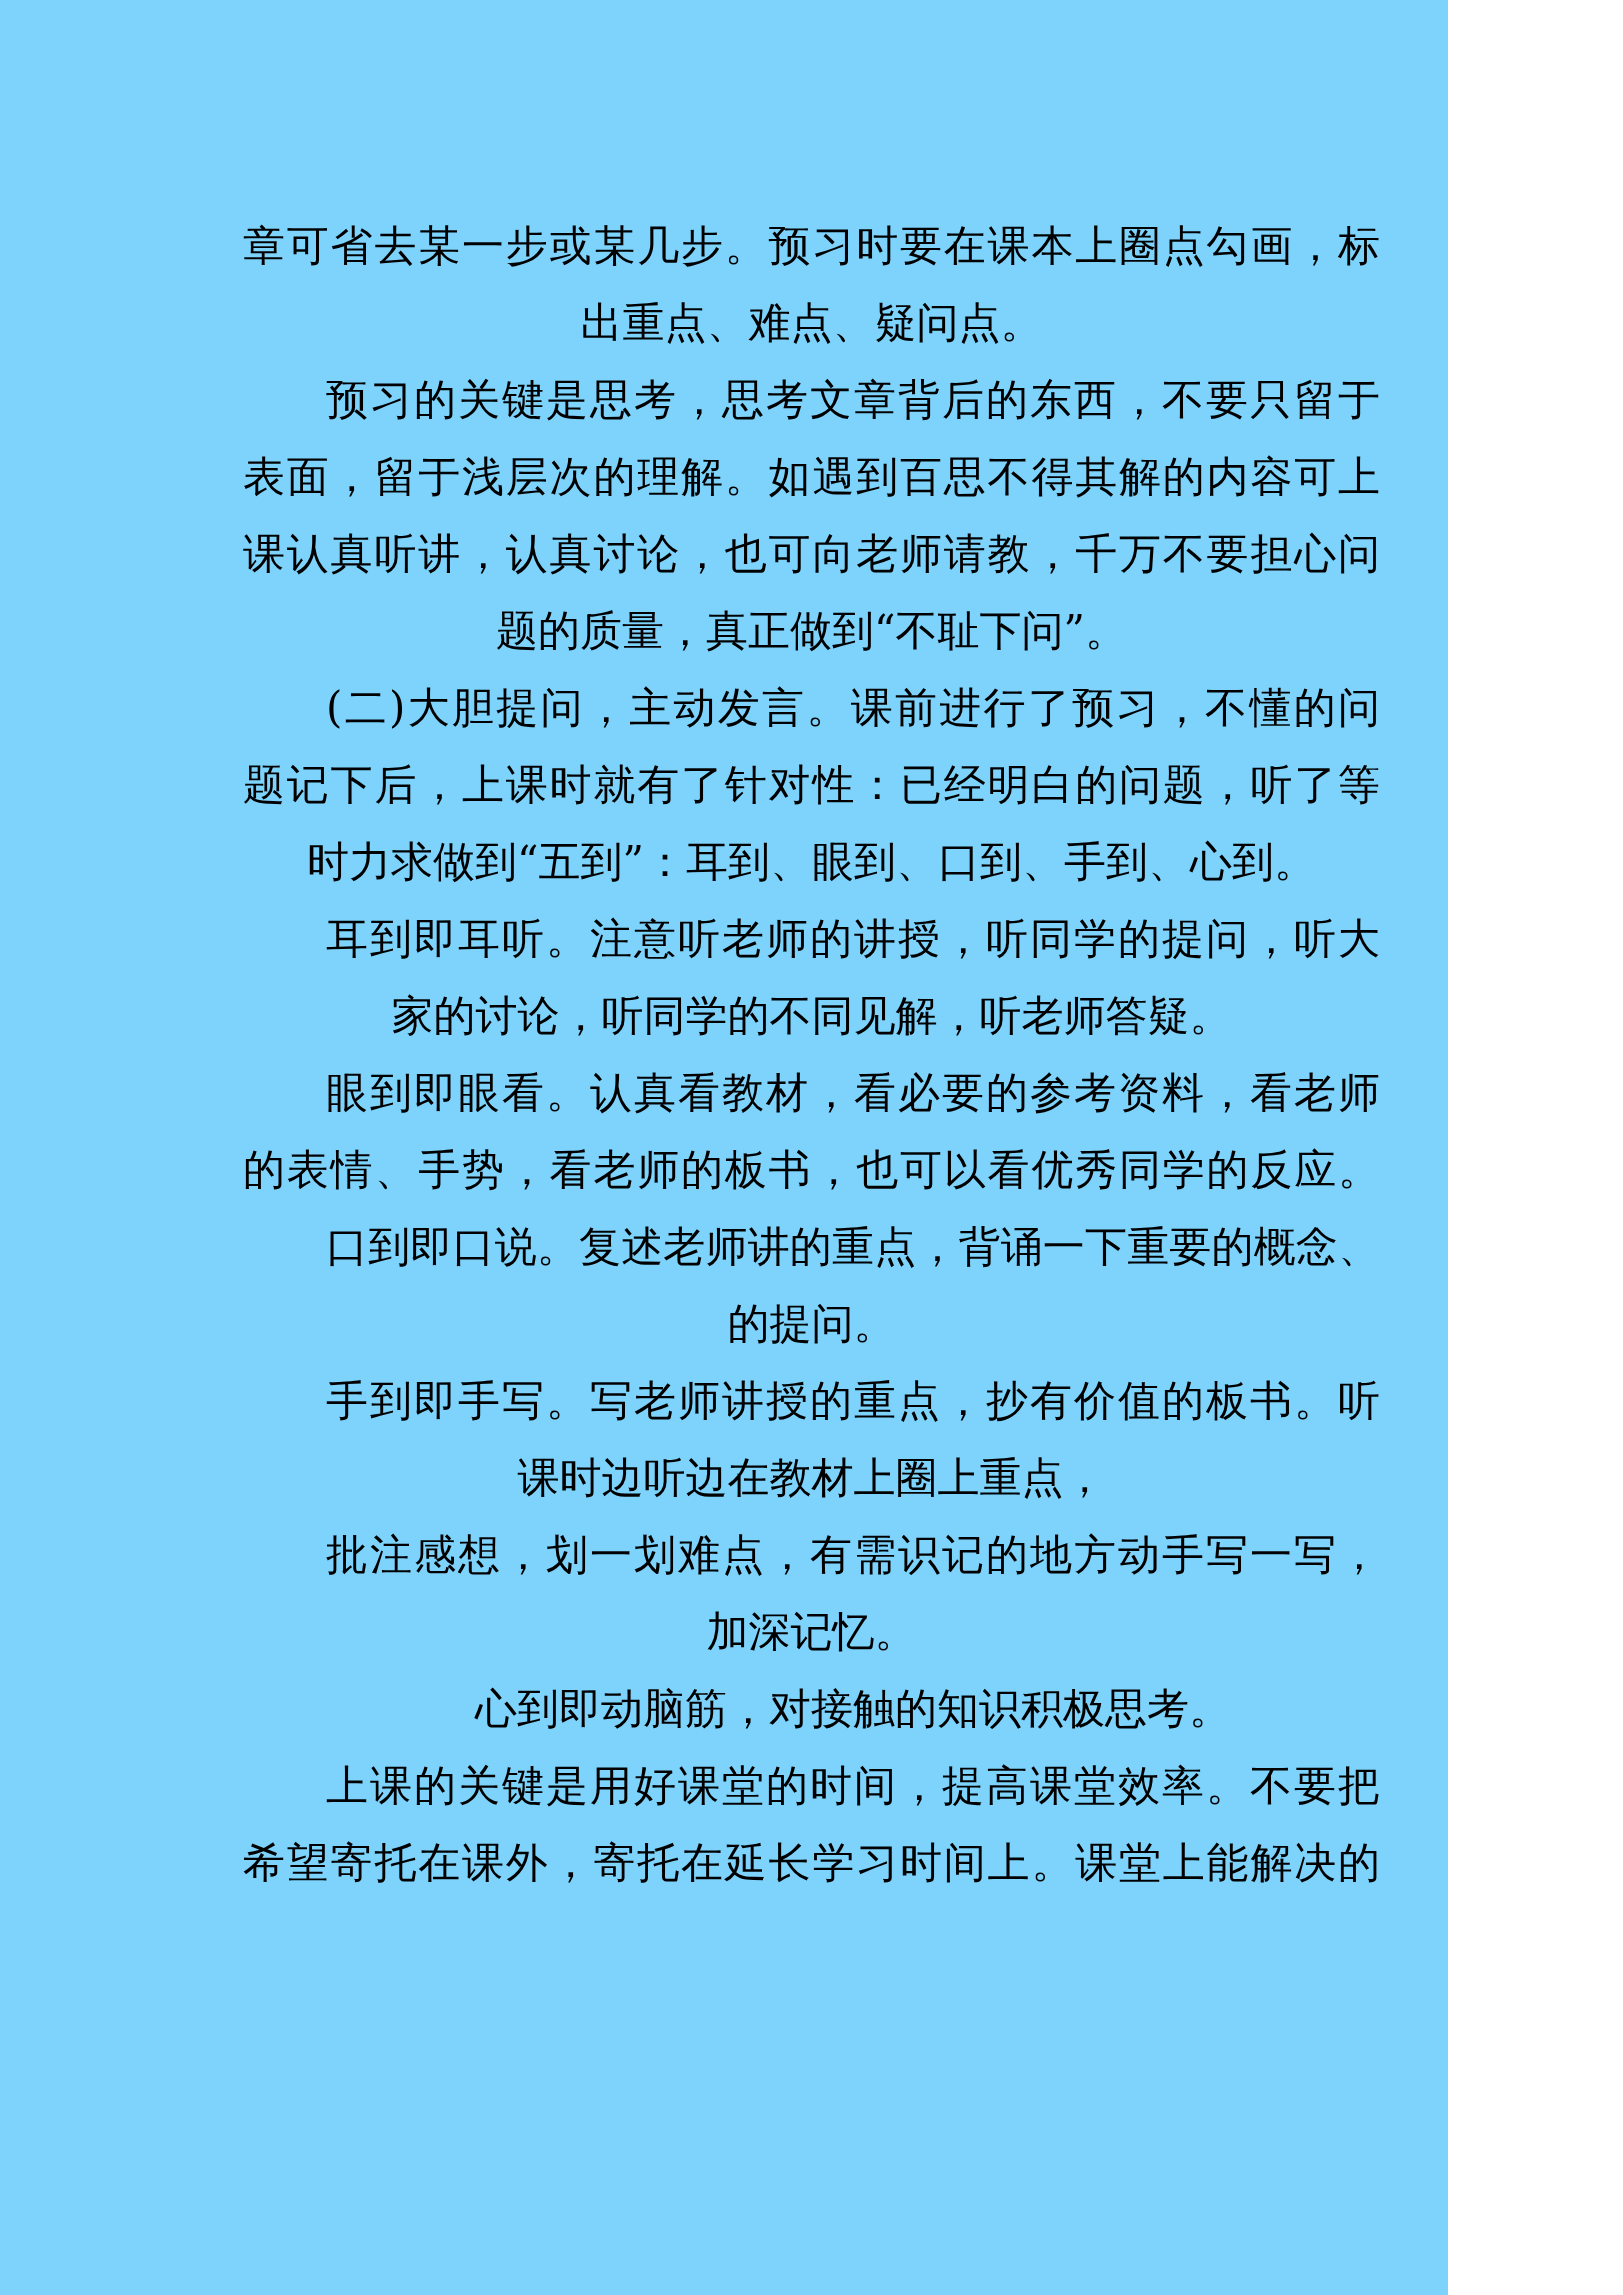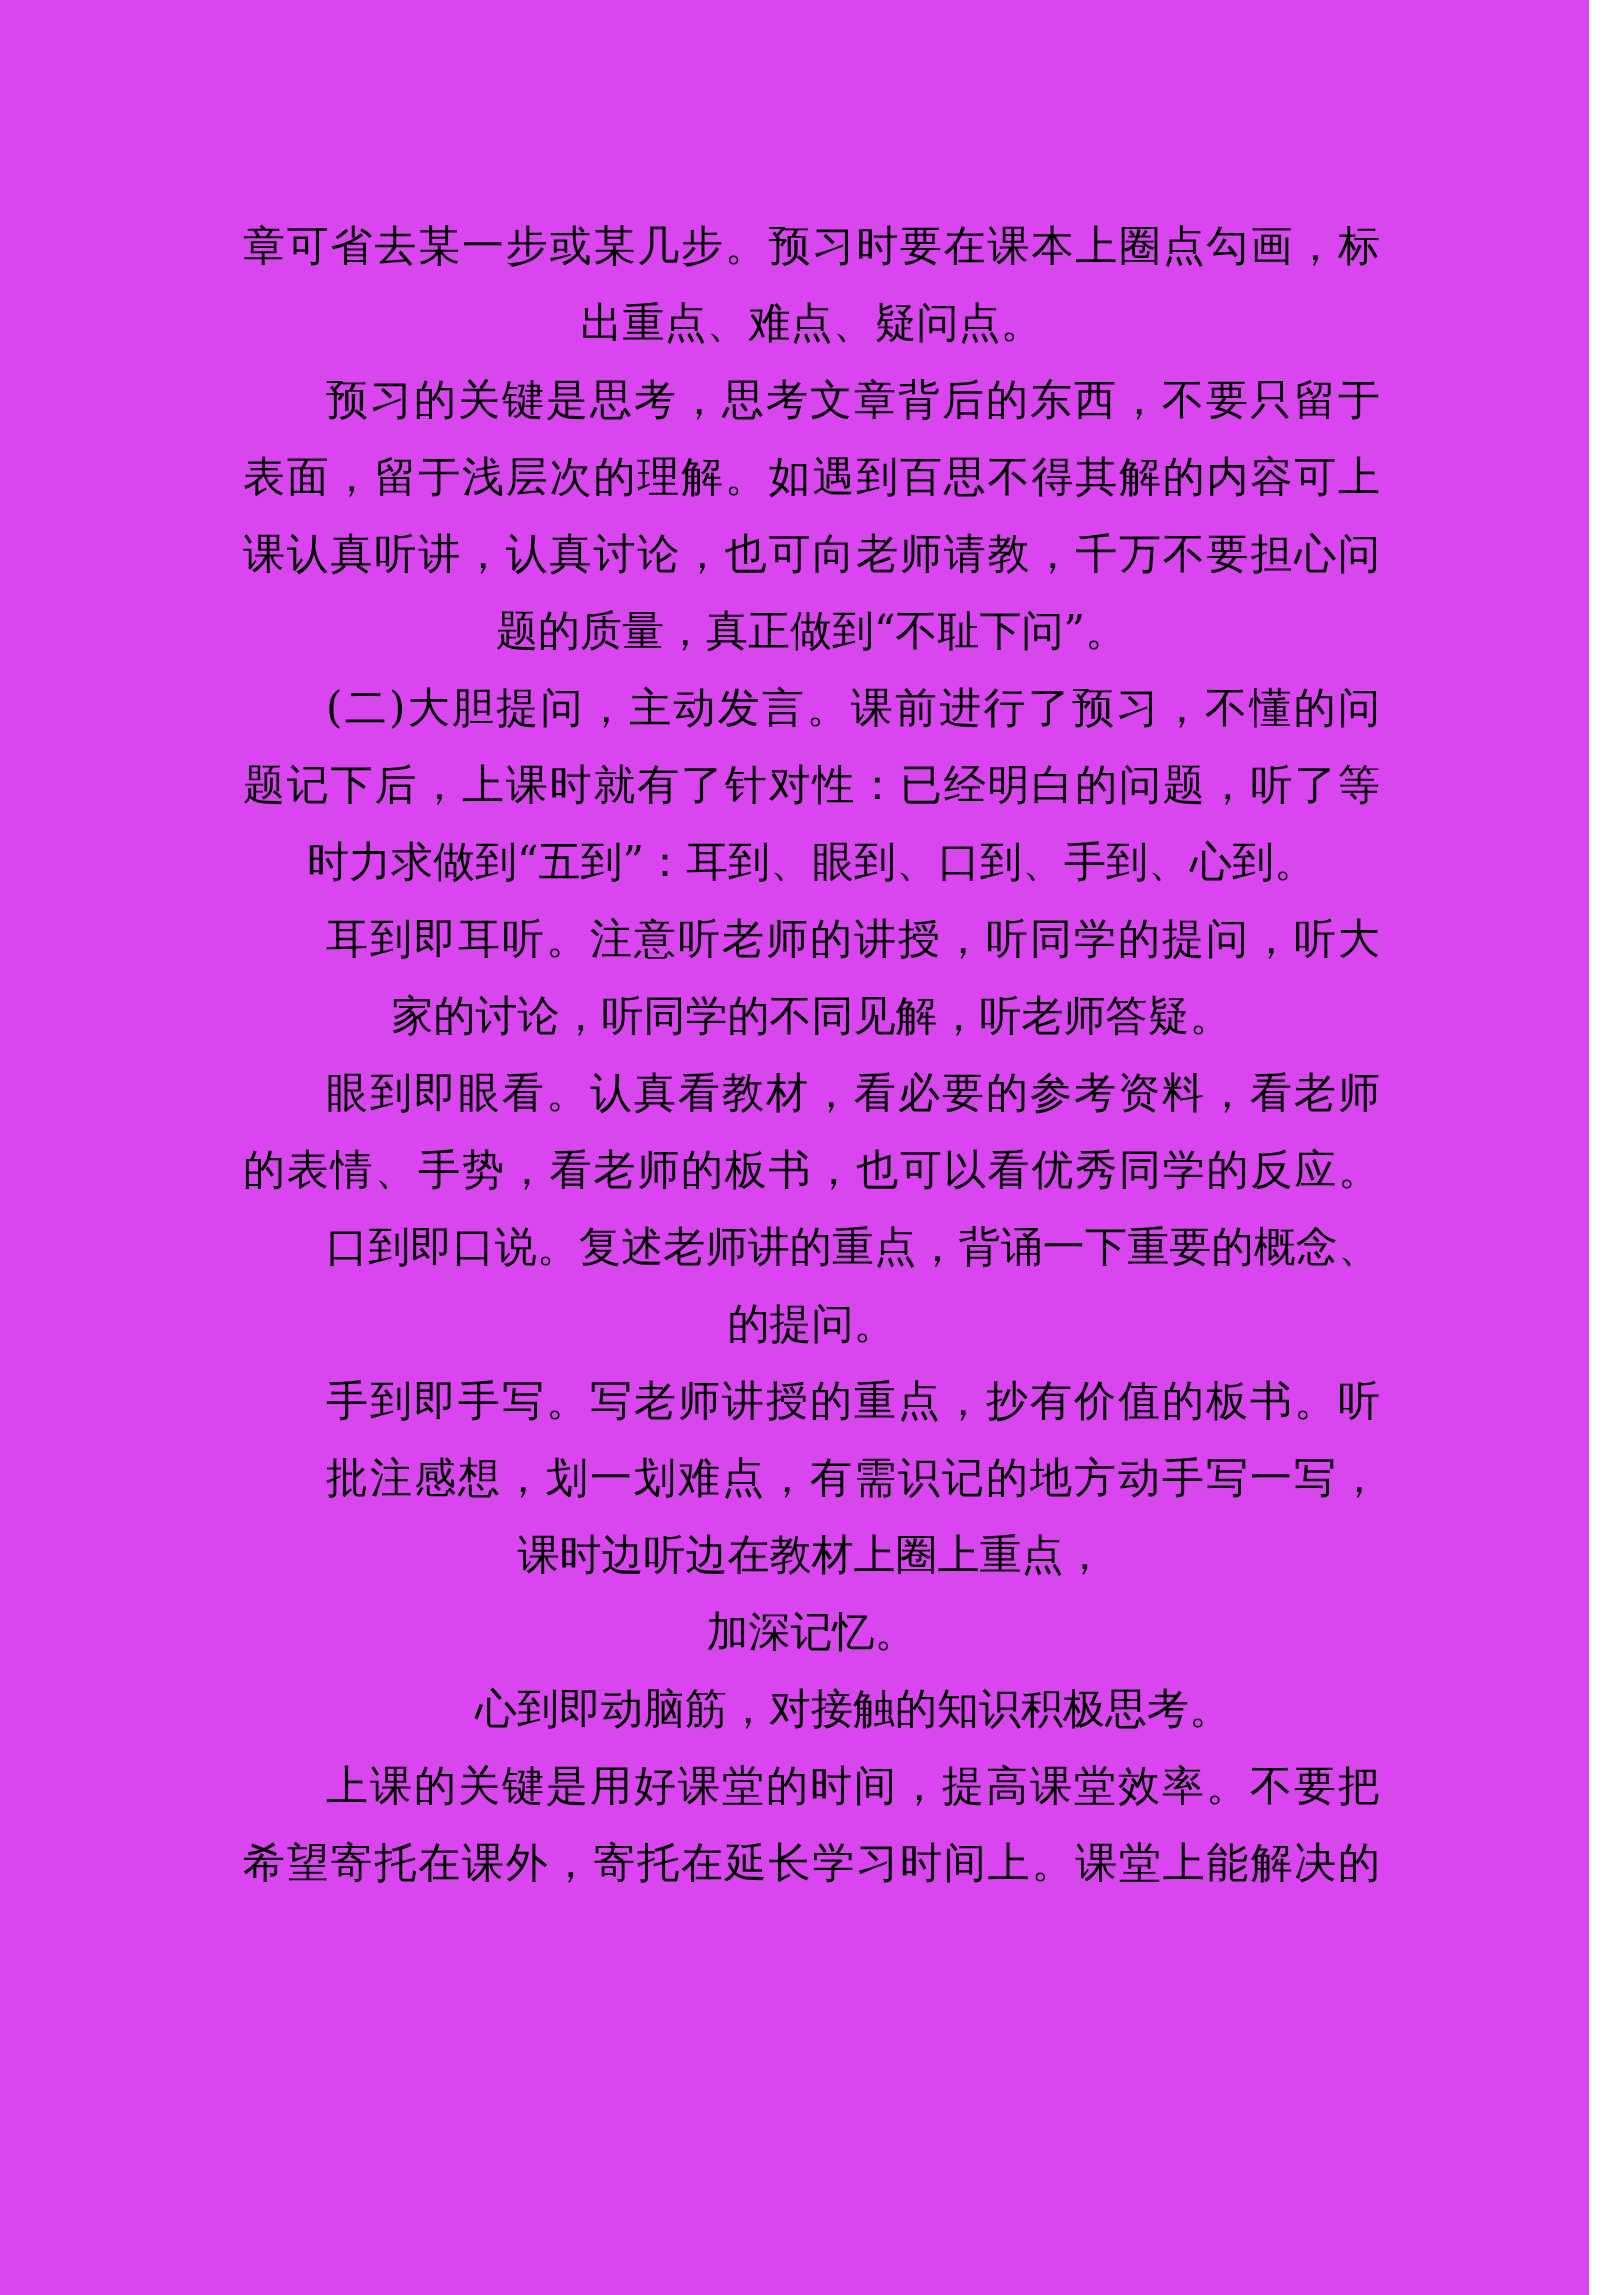--- a/index.html
+++ b/index.html
@@ -2,23 +2,23 @@
 <html style="font-size:9px"><head>
 <meta charset="utf-8">
 <style>
   html, body {
     margin: 0;
     padding: 0;
     background: #ffffff;
   }
   .page {
     position: relative;
-    width: 1589px;
+    width: 1448px;
     height: 2295px;
-    background: #d946ef;
+    background: #7dd3fc;
     overflow: hidden;
   }
   .text-body {
     position: absolute;
     left: 243px;
     top: 207px;
     width: 1137px;
   }
   .line {
     font-family: "DejaVu Serif", "Liberation Serif", serif;
@@ -51,21 +51,21 @@
       <div class="line indent justify">(二)大胆提问，主动发言。课前进行了预习，不懂的问</div>
       <div class="line justify">题记下后，上课时就有了针对性：已经明白的问题，听了等</div>
       <div class="line">时力求做到“五到”：耳到、眼到、口到、手到、心到。</div>
       <div class="line indent justify">耳到即耳听。注意听老师的讲授，听同学的提问，听大</div>
       <div class="line">家的讨论，听同学的不同见解，听老师答疑。</div>
       <div class="line indent justify">眼到即眼看。认真看教材，看必要的参考资料，看老师</div>
       <div class="line justify">的表情、手势，看老师的板书，也可以看优秀同学的反应。</div>
       <div class="line indent justify">口到即口说。复述老师讲的重点，背诵一下重要的概念、</div>
       <div class="line">的提问。</div>
       <div class="line indent justify">手到即手写。写老师讲授的重点，抄有价值的板书。听</div>
+      <div class="line">课时边听边在教材上圈上重点，</div>
       <div class="line indent justify">批注感想，划一划难点，有需识记的地方动手写一写，</div>
-      <div class="line">课时边听边在教材上圈上重点，</div>
       <div class="line">加深记忆。</div>
       <div class="line indent">心到即动脑筋，对接触的知识积极思考。</div>
       <div class="line indent justify">上课的关键是用好课堂的时间，提高课堂效率。不要把</div>
       <div class="line justify">希望寄托在课外，寄托在延长学习时间上。课堂上能解决的</div>
     </div>
 </div>
 
 
 </body></html>

